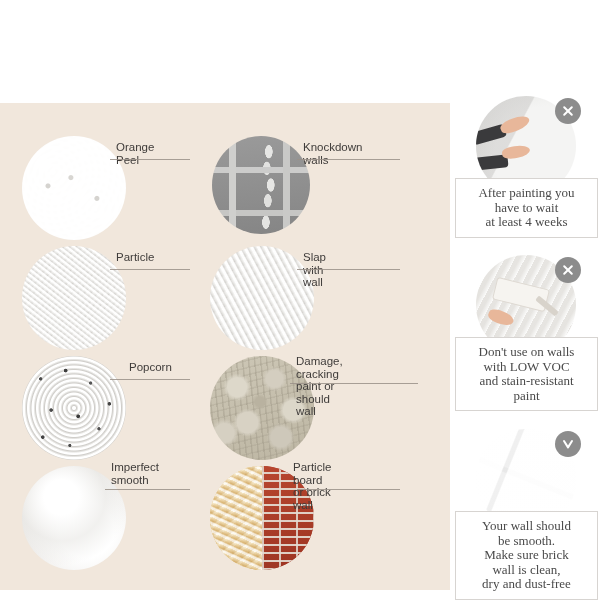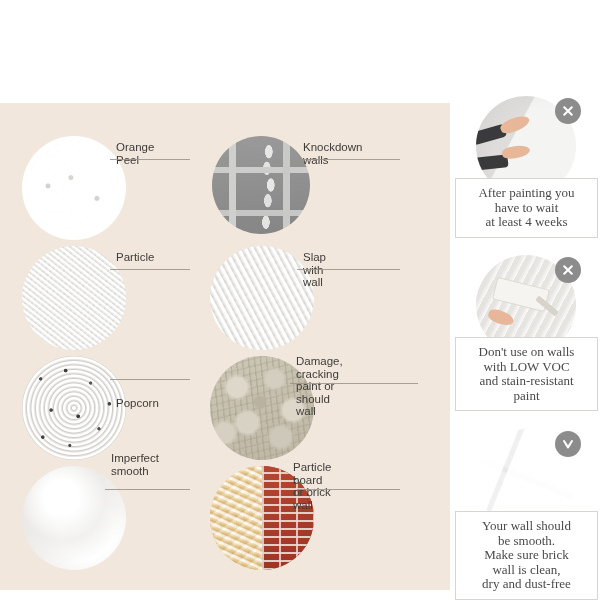--- a/index.html
+++ b/index.html
@@ -233,34 +233,34 @@
     </div>
 
     <div class="cell" style="left:0;top:0;">
       <div class="swatch tex-slapbrush" style="left:210px;top:128px;width:104px;height:104px;"></div>
       <div class="cell-label" style="left:303px;top:133px;">Slap with wall</div>
       <div class="cell-rule" style="left:297px;top:151px;width:103px;"></div>
     </div>
 
     <div class="cell" style="left:0;top:0;">
       <div class="swatch tex-popcorn" style="left:22px;top:238px;width:104px;height:104px;"></div>
-      <div class="cell-label" style="left:116px;top:243px;margin-top:36px;">Popcorn</div>
+      <div class="cell-label" style="left:129px;top:243px;">Popcorn</div>
       <div class="cell-rule" style="left:110px;top:261px;width:80px;"></div>
     </div>
 
     <div class="cell" style="left:0;top:0;">
       <div class="swatch tex-damage" style="left:210px;top:238px;width:104px;height:104px;"></div>
       <div class="cell-label" style="left:296px;top:237px;text-align:left;">Damage, cracking
 paint or should wall</div>
       <div class="cell-rule" style="left:290px;top:265px;width:128px;"></div>
     </div>
 
     <div class="cell" style="left:0;top:0;">
       <div class="swatch tex-imperfect" style="left:22px;top:348px;width:104px;height:104px;"></div>
-      <div class="cell-label" style="left:111px;top:334px;">Imperfect
+      <div class="cell-label" style="left:111px;top:343px;">Imperfect
 smooth</div>
       <div class="cell-rule" style="left:105px;top:371px;width:85px;"></div>
     </div>
 
     <div class="cell" style="left:0;top:0;">
       <div class="swatch" style="left:210px;top:348px;width:104px;height:104px;">
         <span class="tex-particle"></span>
         <span class="tex-brick"></span>
       </div>
       <div class="cell-label" style="left:293px;top:343px;">Particle board

